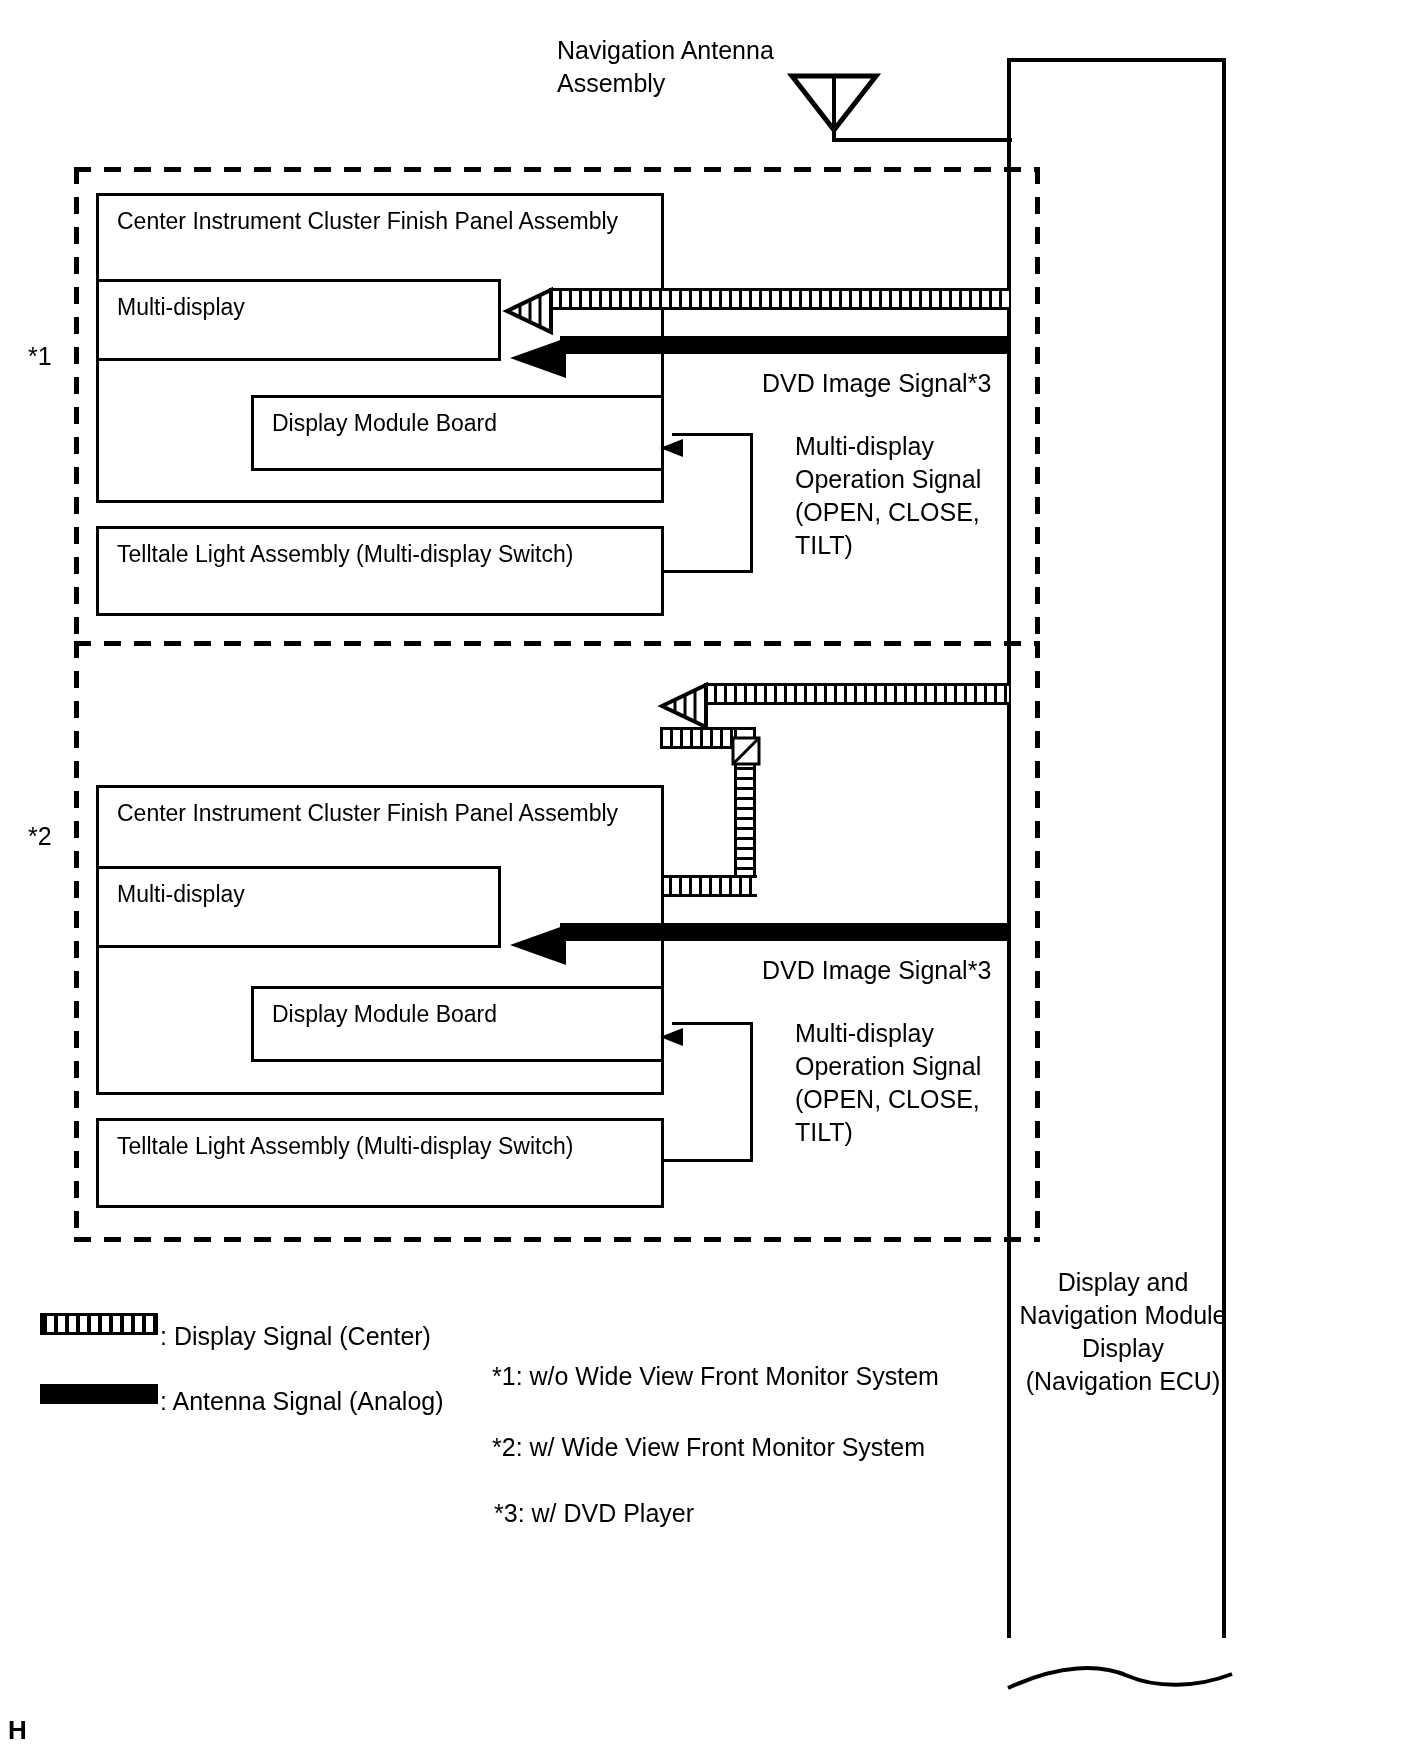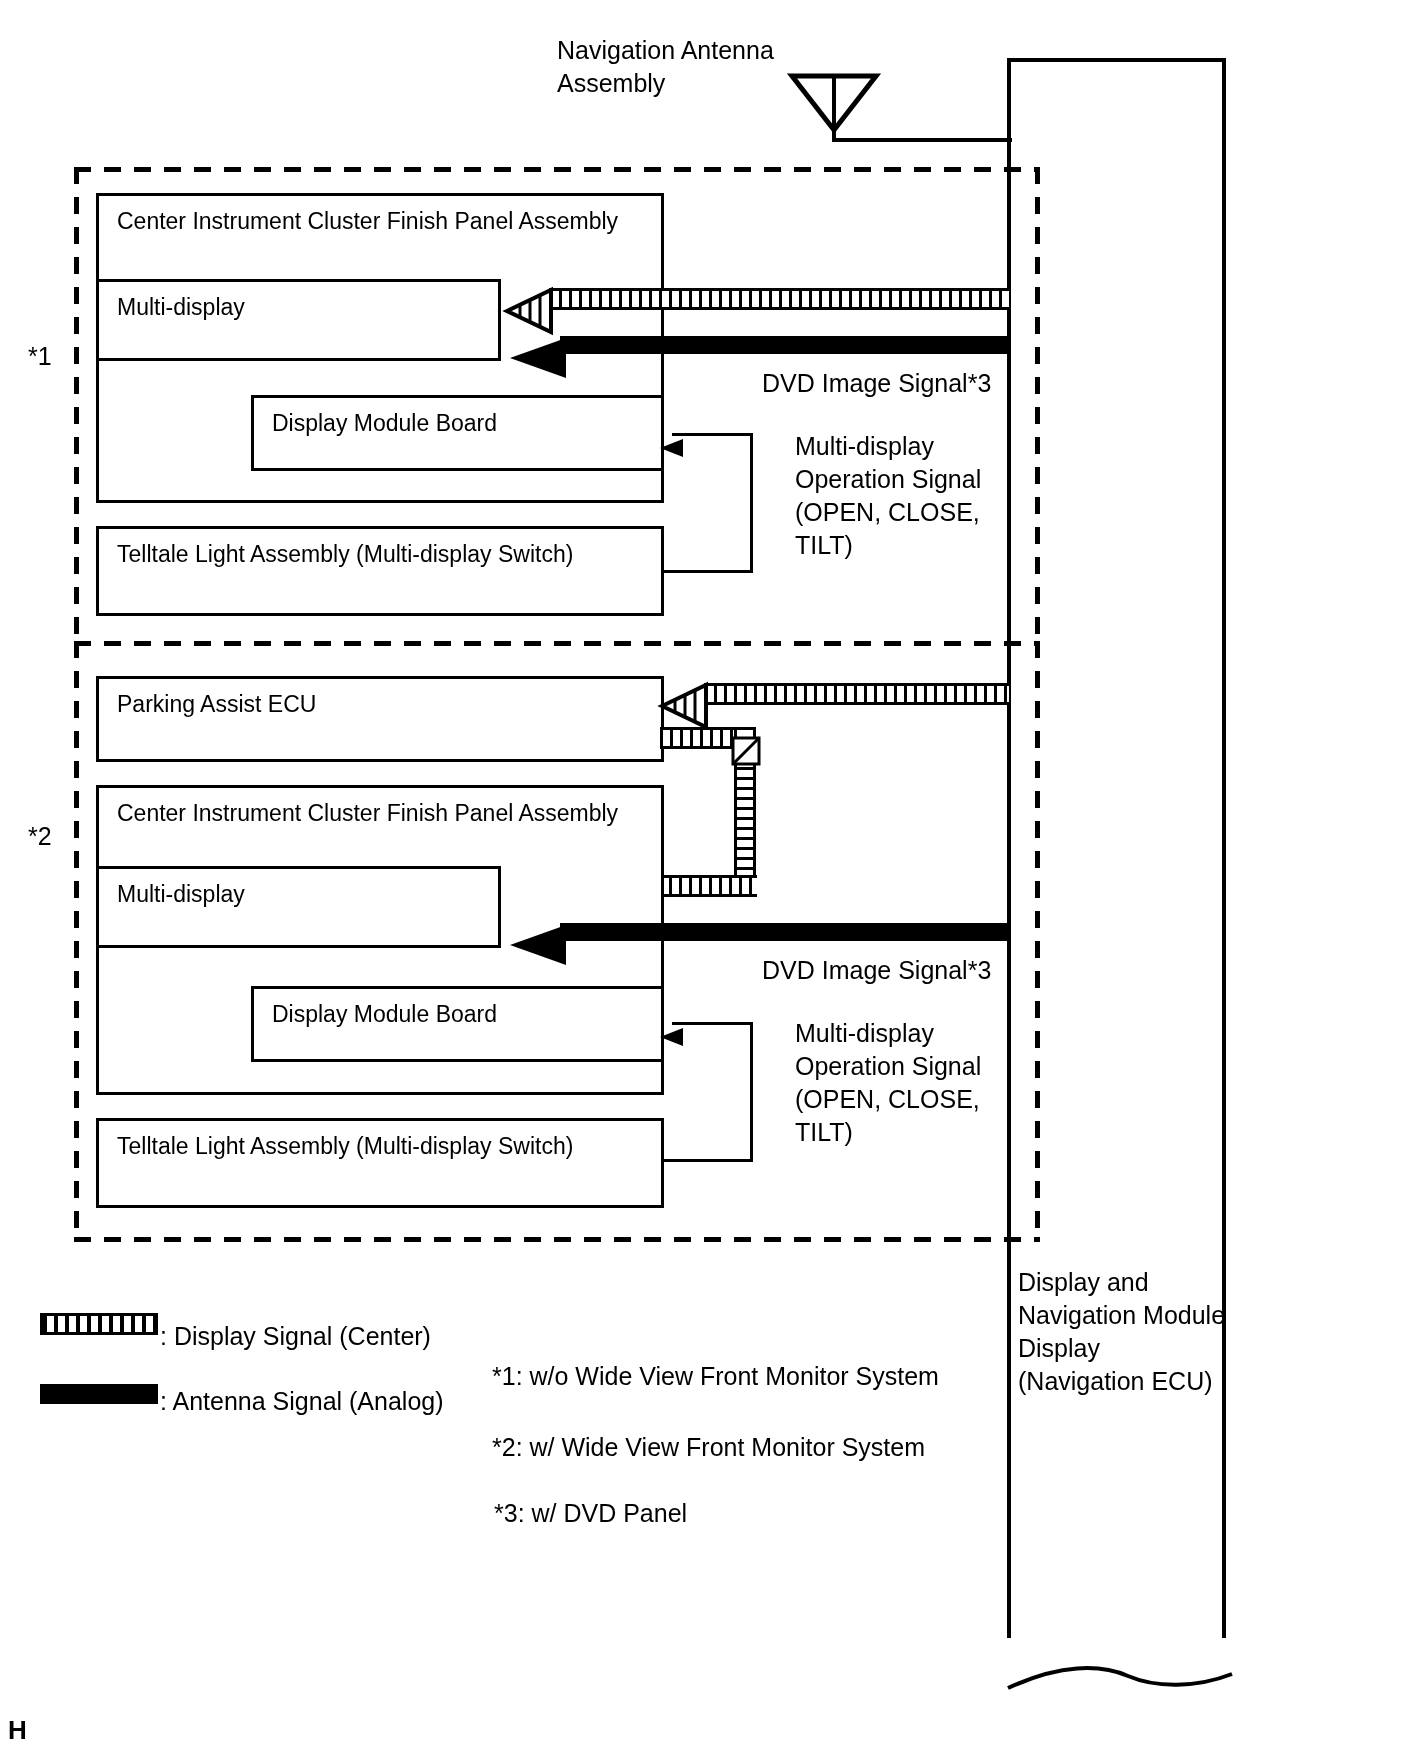--- a/index.html
+++ b/index.html
@@ -20,20 +20,21 @@
     font-size:25px;
     line-height:33px;
     color:#000;
     white-space:pre;
   }
   .txtw{
     font-size:25px;
     line-height:33px;
     color:#000;
     white-space:normal;
+    text-align:center;
   }
   
   .box{
     position:absolute;
     border:3px solid #000;
     background:#fff;
     box-sizing:border-box;
   }
   .box > .lbl{
     position:absolute;
@@ -191,23 +192,20 @@
 (OPEN, CLOSE,
 TILT)</div>
 
   <div class="dash-h" style="left:74px;top:641px;width:966px;"></div>
   <div class="dash-v" style="left:74px;top:641px;height:601px;"></div>
   <div class="dash-h" style="left:74px;top:1237px;width:966px;"></div>
   <div class="dash-v" style="left:1035px;top:641px;height:601px;"></div>
 
   <div class="abs txt" style="left:28px;top:808px;">*2</div>
 
-  <div class="box" style="left:96px;top:676px;width:568px;height:86px;">
-    <span class="lbl">Parking Assist ECU</span>
-  </div>
 
   <div class="hatch-h" style="left:704px;top:683px;width:305px;"></div>
   <div class="abs" style="left:658px;top:670px;">
     <svg width="56" height="48" viewBox="0 0 56 48">
       <polygon points="4,24 48,3 48,45" fill="#fff" stroke="#000" stroke-width="4"></polygon>
       <line x1="17" y1="17" x2="17" y2="31" stroke="#000" stroke-width="3"></line>
       <line x1="27" y1="12" x2="27" y2="36" stroke="#000" stroke-width="3"></line>
       <line x1="37" y1="8" x2="37" y2="40" stroke="#000" stroke-width="3"></line>
     </svg>
   </div>
@@ -270,17 +268,17 @@
 TILT)</div>
 
   <div class="legend-hatch" style="left:40px;top:1313px;"></div>
   <div class="abs txt" style="left:160px;top:1308px;">: Display Signal (Center)</div>
 
   <div class="legend-solid" style="left:40px;top:1384px;"></div>
   <div class="abs txt" style="left:160px;top:1373px;">: Antenna Signal (Analog)</div>
 
   <div class="abs txt" style="left:492px;top:1348px;text-align:center;">*1: w/o Wide View Front Monitor System</div>
   <div class="abs txt" style="left:492px;top:1419px;">*2: w/ Wide View Front Monitor System</div>
-  <div class="abs txt" style="left:494px;top:1485px;">*3: w/ DVD Panel</div>
+  <div class="abs txt" style="left:494px;top:1485px;">*3: w/ DVD Player</div>
 
   <div class="hmark" style="left:8px;top:1715px;">H</div>
 
 </div>
 
 </body></html>

